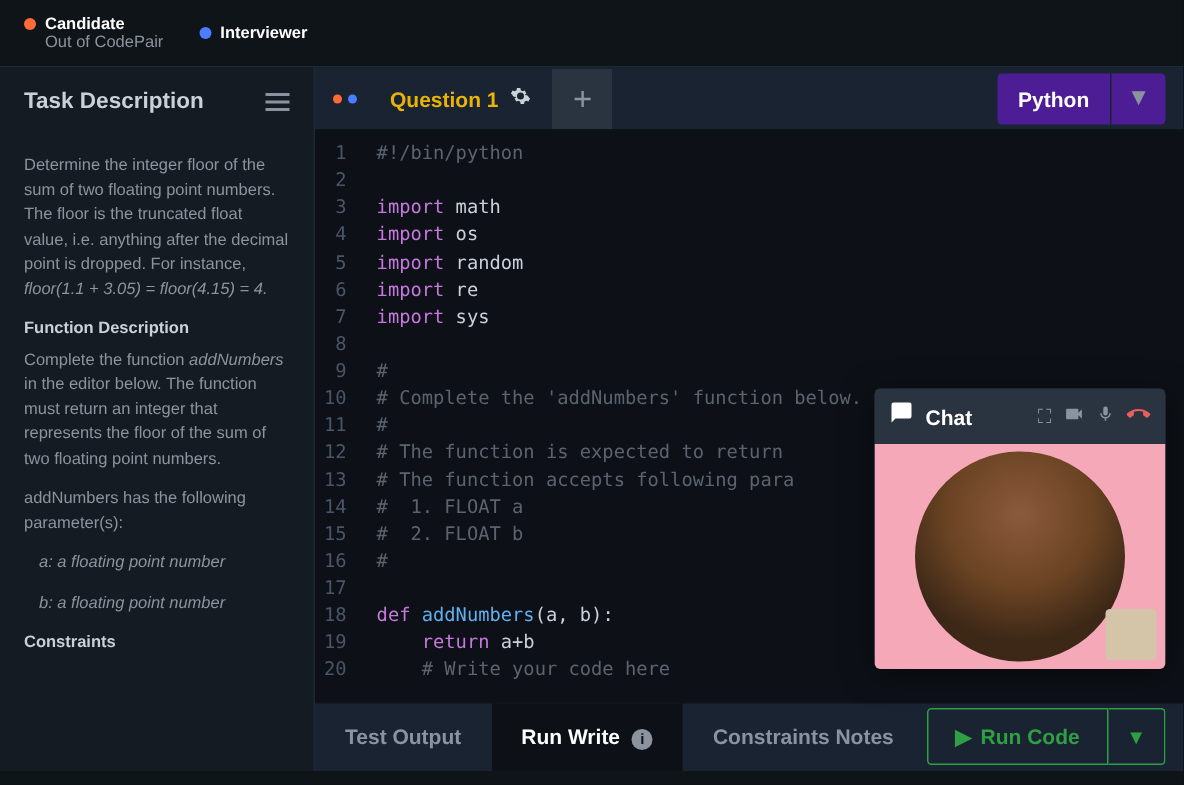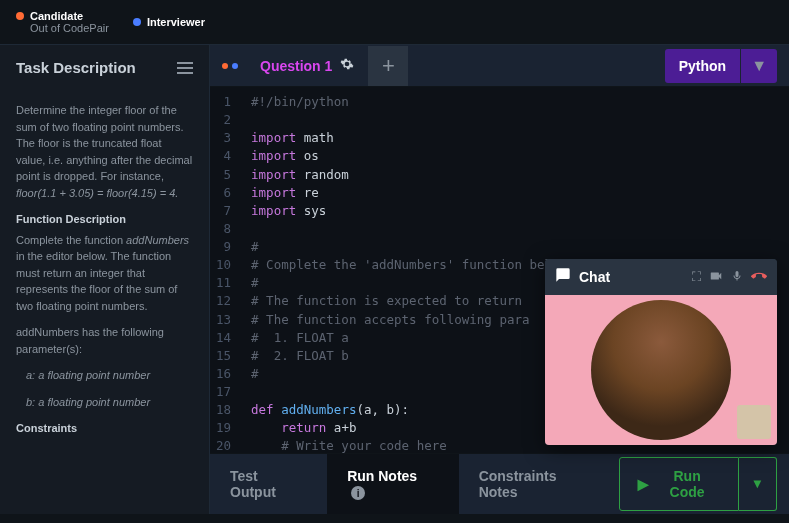--- a/index.html
+++ b/index.html
@@ -27,39 +27,39 @@
 .task-body { padding: 12px 16px; font-size: 11px; line-height: 1.5; color: #8b949e; overflow-y: auto; }
 .task-body p { margin-bottom: 10px; }
 .task-body strong { color: #c9d1d9; display: block; margin-top: 6px; margin-bottom: 4px; font-weight: 600; }
 .task-body em { font-style: italic; }
 .param { margin-left: 10px; }
 .editor-area { flex: 1; display: flex; flex-direction: column; position: relative; }
 .tabs-row { display: flex; align-items: center; background: #1a2332; border-bottom: 1px solid #0f1419; padding-left: 4px; }
 .tab-dots { display: flex; gap: 4px; padding: 0 8px; }
 .tab-dots .d1 { width: 6px; height: 6px; border-radius: 50%; background: #ff6b35; }
 .tab-dots .d2 { width: 6px; height: 6px; border-radius: 50%; background: #4a7dff; }
-.tab { display: flex; align-items: center; gap: 8px; padding: 12px 14px; font-size: 14px; font-weight: 600; color: #d946ef; cursor: pointer; }
+.tab { display: flex; align-items: center; gap: 8px; padding: 12px 14px; font-size: 14px; font-weight: 600; color: #eab308; cursor: pointer; }
 .tab-add { width: 40px; height: 40px; display: flex; align-items: center; justify-content: center; background: #2a3441; color: #8b949e; font-size: 22px; cursor: pointer; }
 .lang-select { margin-left: auto; margin-right: 12px; display: flex; align-items: center; background: #4c1d95; border-radius: 3px; cursor: pointer; }
 .lang-label { padding: 8px 14px; font-size: 14px; font-weight: 600; color: #fff; }
 .lang-arrow { padding: 8px 10px; border-left: 1px solid #1a2332; color: #8b949e; }
 .code-area { flex: 1; display: flex; background: #0d1117; font-family: "SF Mono", Monaco, Consolas, monospace; font-size: 12.5px; overflow: hidden; position: relative; }
 .gutter { background: #0d1117; color: #4a5568; text-align: right; padding: 6px 10px 6px 6px; user-select: none; line-height: 1.45; }
 .code-lines { padding: 6px 10px; line-height: 1.45; white-space: pre; color: #c9d1d9; }
 .c-comment { color: #5c6370; }
 .c-keyword { color: #c678dd; }
 .c-def { color: #61afef; }
 .bottom-tabs { display: flex; align-items: center; background: #1a2332; border-top: 1px solid #0f1419; }
 .btab { padding: 14px 20px; font-size: 14px; font-weight: 600; color: #8b949e; cursor: pointer; }
 .btab.active { background: #0d1117; color: #fff; }
 .info-circle { display: inline-flex; width: 14px; height: 14px; border-radius: 50%; background: #8b949e; color: #0d1117; font-size: 10px; align-items: center; justify-content: center; margin-left: 4px; font-weight: bold; }
 .run-group { margin-left: auto; display: flex; margin-right: 12px; }
 .btn-run { display: flex; align-items: center; gap: 6px; padding: 10px 18px; background: transparent; border: 1px solid #2ea043; color: #2ea043; font-size: 14px; font-weight: 600; border-radius: 3px 0 0 3px; cursor: pointer; }
 .btn-run-arrow { padding: 10px 12px; background: transparent; border: 1px solid #2ea043; border-left: none; color: #2ea043; border-radius: 0 3px 3px 0; cursor: pointer; }
-.chat-panel { position: absolute; right: 12px; top: 214px; width: 232px; background: #2a3441; border-radius: 4px; overflow: hidden; box-shadow: 0 4px 20px rgba(0,0,0,0.5); }
+.chat-panel { position: absolute; right: 12px; top: 214px; width: 194px; background: #2a3441; border-radius: 4px; overflow: hidden; box-shadow: 0 4px 20px rgba(0,0,0,0.5); }
 .chat-head { display: flex; align-items: center; padding: 8px 10px; gap: 8px; background: #2a3441; }
 .chat-title { font-size: 14px; font-weight: 600; color: #fff; flex: 1; }
 .chat-icons { display: flex; gap: 8px; align-items: center; }
 .chat-icons span { color: #8b949e; cursor: pointer; font-size: 13px; }
 .video { width: 100%; height: 150px; background: #f4a8b8; position: relative; display: flex; align-items: center; justify-content: center; }
 .avatar-main { width: 140px; height: 140px; border-radius: 50%; background: radial-gradient(circle at 50% 30%, #8b5a3c 0%, #6b4423 40%, #3d2817 70%); position: relative; }
 .avatar-small { position: absolute; bottom: 6px; right: 6px; width: 34px; height: 34px; background: #d4c4a8; border-radius: 3px; }
 .hangup { color: #e85d5d !important; }
 </style>
 </head>
@@ -181,21 +181,21 @@
       </div>
       <div class="video">
         <div class="avatar-main"></div>
         <div class="avatar-small"></div>
       </div>
     </div>
 
     <div class="bottom-tabs">
       <div class="btab">Test Output</div>
       <div class="btab active">
-        <span>Run Notes</span>
+        <span>Run Write</span>
         <span class="info-circle">i</span>
       </div>
       <div class="btab">Constraints Notes</div>
       <div class="run-group">
         <button class="btn-run">
           <span>▶</span>
           <span>Run Code</span>
         </button>
         <button class="btn-run-arrow">▼</button>
       </div>

